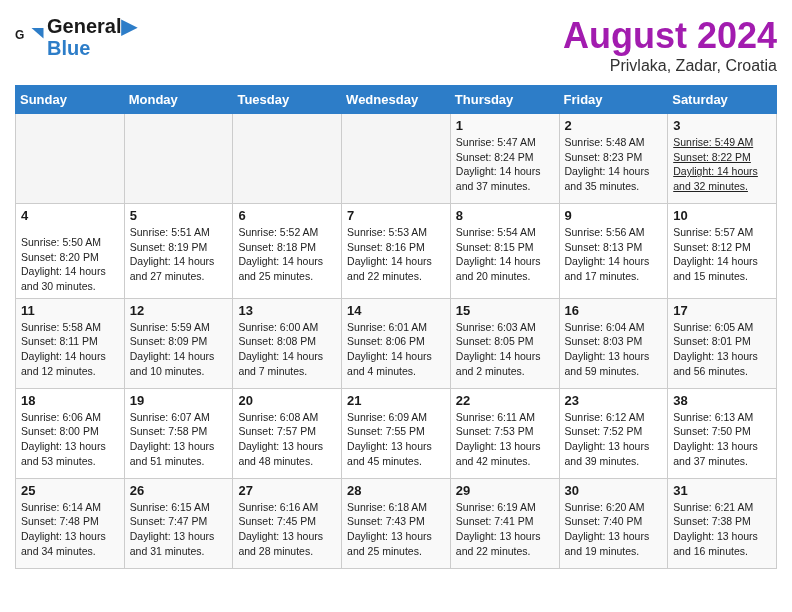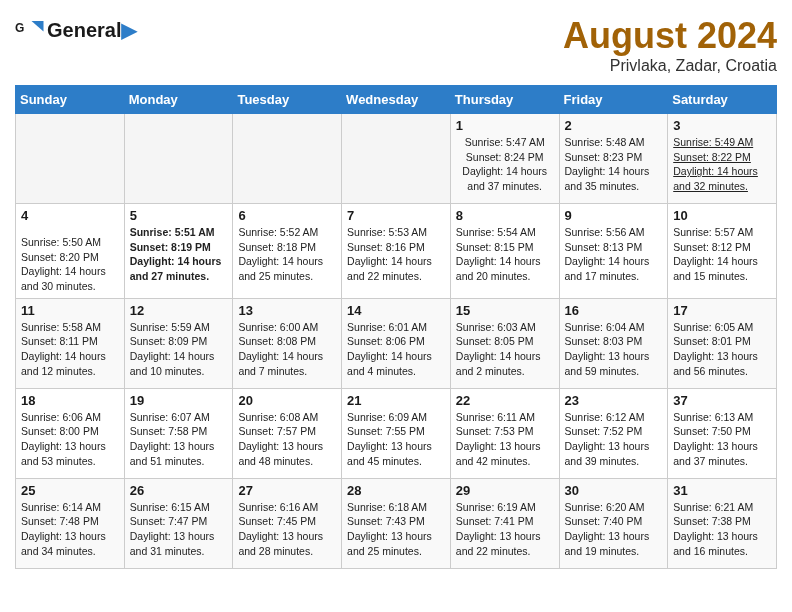--- a/index.html
+++ b/index.html
@@ -22,21 +22,21 @@
     }
     .logo-icon {
       width: 30px;
       height: 30px;
       margin-right: 2px;
     }
     .title-block { text-align: right; }
     .main-title {
       font-size: 36px;
       font-weight: bold;
-      color: #a16207;
+      color: #a21caf;
     }
     .subtitle {
       font-size: 16px;
       color: #333;
     }
     table {
       width: 100%;
       border-collapse: collapse;
       font-size: 11px;
     }
@@ -79,20 +79,21 @@
 <div class="header">
   <div class="logo">
     <svg class="logo-icon" viewBox="0 0 40 40">
       <text x="0" y="22" font-size="16" font-weight="bold" fill="#1a1a1a">G</text>
       <polygon points="22,8 38,8 38,22" fill="#2d7dc8"></polygon>
     </svg>
     <div>
       <div style="font-size:20px;font-weight:bold;color:#1a1a1a;line-height:1.1;">
         General<span style="color:#2d7dc8;">▶</span>
       </div>
+      <div style="font-size:20px;font-weight:bold;color:#2d7dc8;line-height:1.1;">Blue</div>
     </div>
   </div>
   <div class="title-block">
     <div class="main-title">August 2024</div>
     <div class="subtitle">Privlaka, Zadar, Croatia</div>
   </div>
 </div>
 
 <table>
   <thead>
@@ -107,21 +108,21 @@
       </tr>
   </thead>
   <tbody id="calendar-body">
   <tr>
         <td class="empty"></td>
         <td class="empty"></td>
         <td class="empty"></td>
         <td class="empty"></td>
         <td>
           <span class="day-num">1</span>
-          <div class="day-info" style="white-space: pre-line; text-align: center;">Sunrise: 5:47 AM
+          <div class="day-info" style="white-space: pre-line;">Sunrise: 5:47 AM
 Sunset: 8:24 PM
 Daylight: 14 hours and 37 minutes.</div>
         </td>
         <td>
           <span class="day-num">2</span>
           <div class="day-info" style="white-space: pre-line;">Sunrise: 5:48 AM
 Sunset: 8:23 PM
 Daylight: 14 hours and 35 minutes.</div>
         </td>
         <td>
@@ -133,21 +134,21 @@
       </tr>
       <tr>
         <td>
           <span class="day-num">4</span>
           <div class="day-info" style="white-space: pre-line; margin-top: 12px;">Sunrise: 5:50 AM
 Sunset: 8:20 PM
 Daylight: 14 hours and 30 minutes.</div>
         </td>
         <td>
           <span class="day-num">5</span>
-          <div class="day-info" style="white-space: pre-line; font-weight: bold;">Sunrise: 5:51 AM
+          <div class="day-info" style="white-space: pre-line;">Sunrise: 5:51 AM
 Sunset: 8:19 PM
 Daylight: 14 hours and 27 minutes.</div>
         </td>
         <td>
           <span class="day-num">6</span>
           <div class="day-info" style="white-space: pre-line;">Sunrise: 5:52 AM
 Sunset: 8:18 PM
 Daylight: 14 hours and 25 minutes.</div>
         </td>
         <td>
@@ -250,21 +251,21 @@
 Sunset: 7:53 PM
 Daylight: 13 hours and 42 minutes.</div>
         </td>
         <td>
           <span class="day-num">23</span>
           <div class="day-info" style="white-space: pre-line;">Sunrise: 6:12 AM
 Sunset: 7:52 PM
 Daylight: 13 hours and 39 minutes.</div>
         </td>
         <td>
-          <span class="day-num">37</span>
+          <span class="day-num">38</span>
           <div class="day-info" style="white-space: pre-line;">Sunrise: 6:13 AM
 Sunset: 7:50 PM
 Daylight: 13 hours and 37 minutes.</div>
         </td>
       </tr>
       <tr>
         <td>
           <span class="day-num">25</span>
           <div class="day-info" style="white-space: pre-line;">Sunrise: 6:14 AM
 Sunset: 7:48 PM

